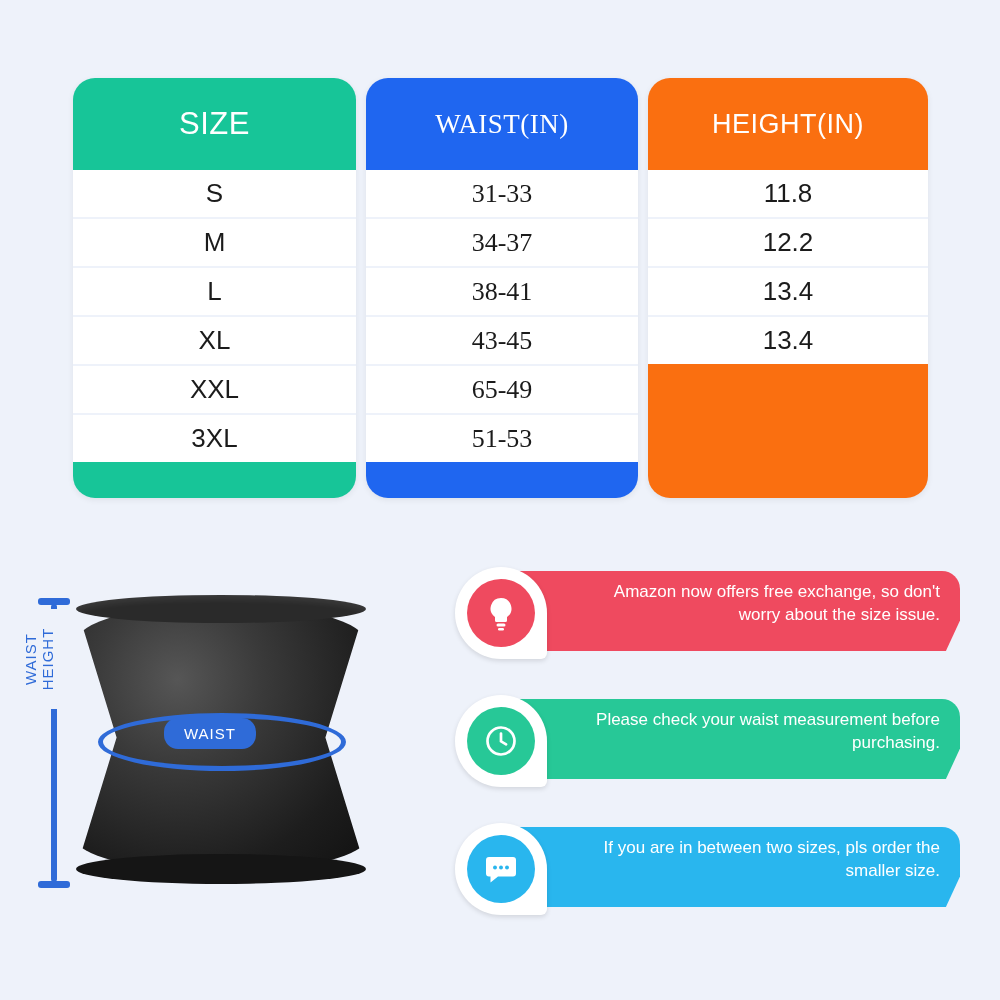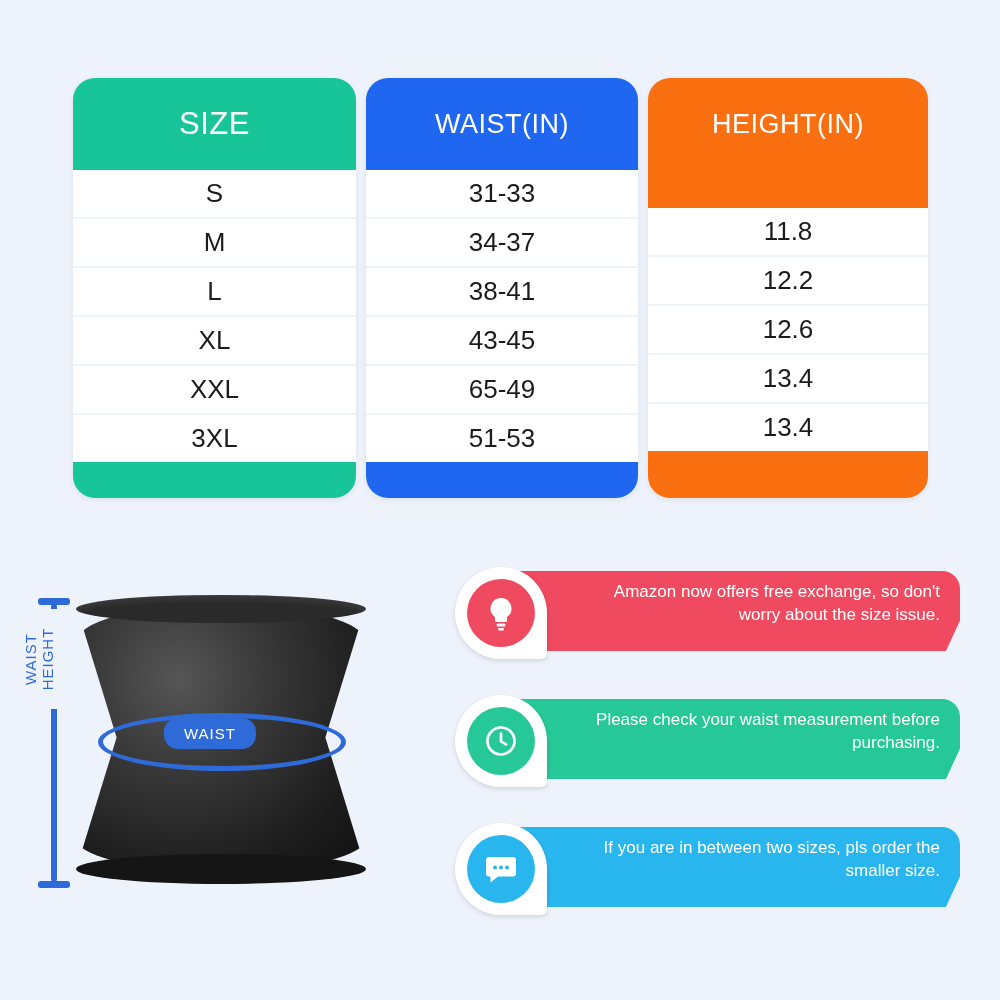--- a/index.html
+++ b/index.html
@@ -26,22 +26,22 @@
     gap: 10px;
   }
   .col {
     border-radius: 22px;
     overflow: hidden;
     display: flex;
     flex-direction: column;
     box-shadow: 0 2px 6px rgba(0,0,0,0.07);
   }
   .col-size { width: 283px; background: #17c598; }
-  .col-waist { width: 272px; background: #1f66f0; }
-  .col-height { width: 280px; background: #fa6f10; gap: 38px; }
+  .col-waist { width: 272px; background: #1f66f0; font-family: Liberation Serif, serif; }
+  .col-height { width: 280px; background: #fa6f10; }
 
   .col-header {
     height: 92px;
     display: flex;
     align-items: center;
     justify-content: center;
     color: #ffffff;
     font-size: 27px;
     letter-spacing: 0.5px;
   }
@@ -263,21 +263,20 @@
       <div class="cell">65-49</div>
       <div class="cell">51-53</div>
     </div>
   </div>
 
   <div class="col col-height">
     <div class="col-header">HEIGHT(IN)</div>
     <div class="cells">
       <div class="cell">11.8</div>
       <div class="cell">12.2</div>
-      <div class="cell">12.6</div>
       <div class="cell">13.4</div>
       <div class="cell">13.4</div>
     </div>
   </div>
 
 </div>
 
 <div class="product-area">
 
   <div class="height-bar">

